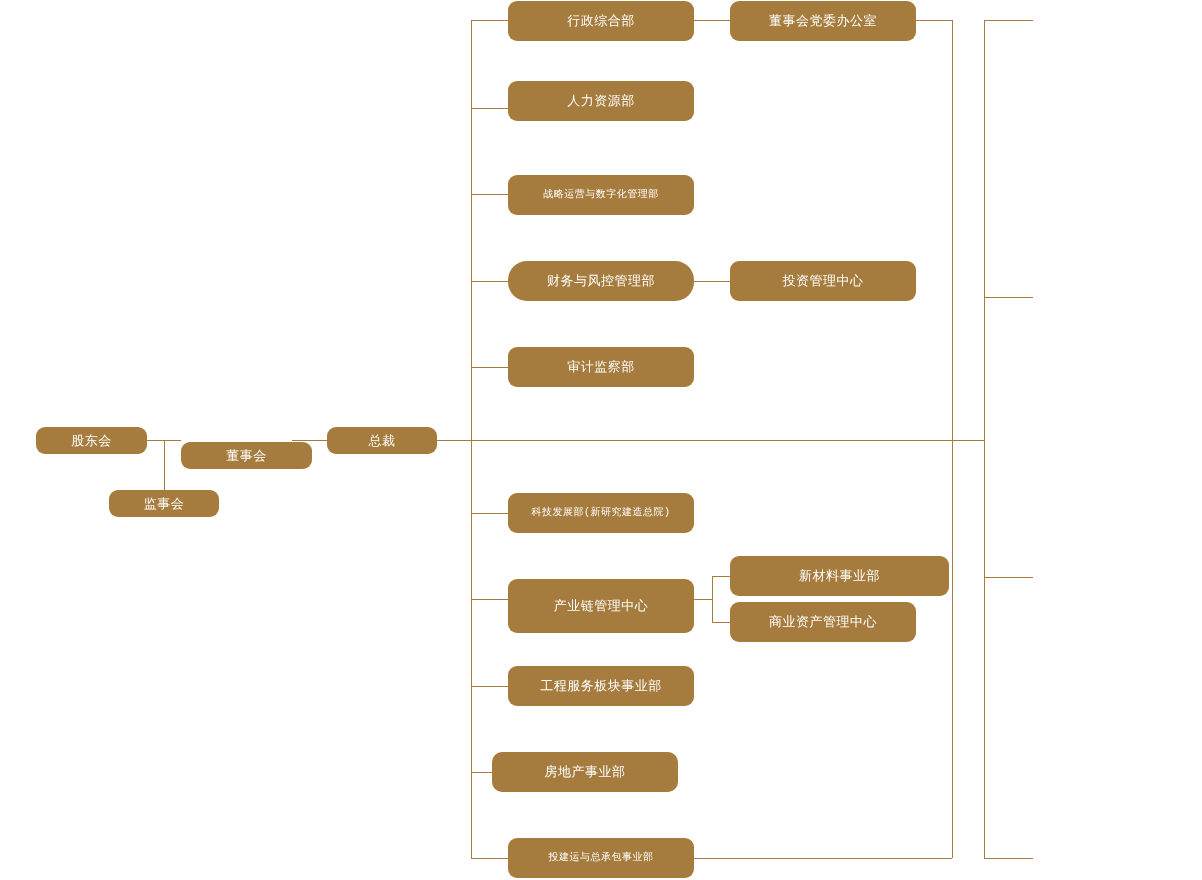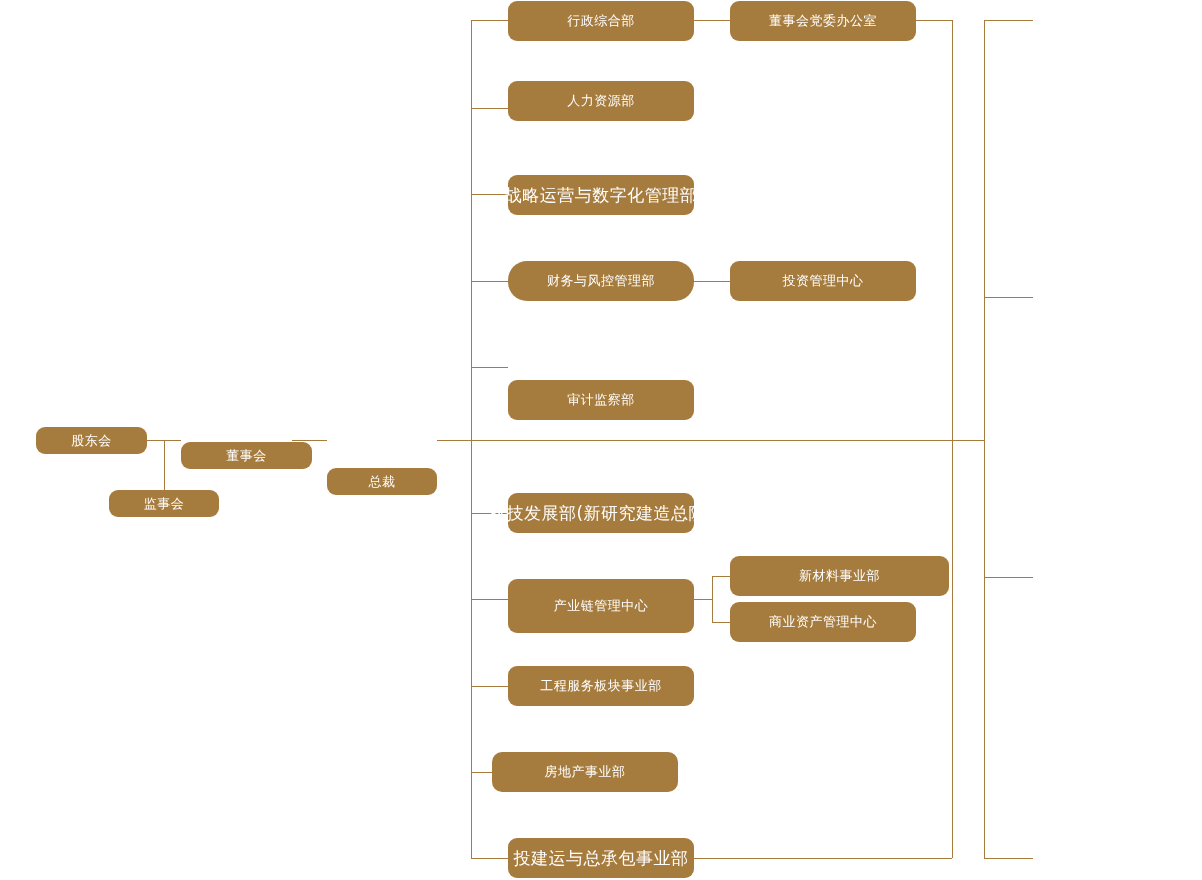--- a/index.html
+++ b/index.html
@@ -29,21 +29,22 @@
     justify-content: center;
     text-align: right;
     font-size: 13px;
     line-height: 1.2;
     letter-spacing: 0.5px;
     padding: 0 6px;
     white-space: nowrap;
     user-select: none;
   }
   .node-box.small {
-    font-size: 17px;
+    font-size: 10px;
+    font-family: Liberation Mono, monospace;
   }
   .connector {
     position: absolute;
     background: #a67c3e;
   }
   .connector.h {
     height: 1px;
   }
   .connector.v {
     width: 1px;
@@ -55,21 +56,21 @@
 <div id="chart-canvas">
 
   <div class="node-box" style="left:36px; top:427px; width:111px; height:27px;">股东会</div>
 
   <div class="connector h" style="left:147px; top:440px; width:34px;"></div>
 
   <div class="node-box" style="left:181px; top:442px; width:131px; height:27px;">董事会</div>
 
   <div class="connector h" style="left:292px; top:440px; width:35px;"></div>
 
-  <div class="node-box" style="left:327px; top:427px; width:110px; height:27px;margin-top:41px;">总裁</div>
+  <div class="node-box" style="left:327px; top:427px; width:110px; height:27px;">总裁</div>
 
   <div class="connector v" style="left:164px; top:441px; height:49px;"></div>
 
   <div class="node-box" style="left:109px; top:490px; width:110px; height:27px;">监事会</div>
 
   <div class="connector h" style="left:437px; top:440px; width:547px;"></div>
 
   <div class="connector v" style="left:471px; top:20px; height:838px;"></div>
 
   <div class="connector h" style="left:471px; top:20px; width:37px;"></div>
@@ -78,21 +79,21 @@
   <div class="connector h" style="left:471px; top:108px; width:37px;"></div>
   <div class="node-box" style="left:508px; top:81px; width:186px; height:40px;">人力资源部</div>
 
   <div class="connector h" style="left:471px; top:194px; width:37px;"></div>
   <div class="node-box small" style="left:508px; top:175px; width:186px; height:40px;">战略运营与数字化管理部</div>
 
   <div class="connector h" style="left:471px; top:281px; width:37px;"></div>
   <div class="node-box" style="left:508px; top:261px; width:186px; height:40px;border-radius:19px;">财务与风控管理部</div>
 
   <div class="connector h" style="left:471px; top:367px; width:37px;"></div>
-  <div class="node-box" style="left:508px; top:347px; width:186px; height:40px;margin-top:33px;">审计监察部</div>
+  <div class="node-box" style="left:508px; top:347px; width:186px; height:40px;">审计监察部</div>
 
   <div class="connector h" style="left:471px; top:513px; width:37px;"></div>
   <div class="node-box small" style="left:508px; top:493px; width:186px; height:40px;">科技发展部(新研究建造总院)</div>
 
   <div class="connector h" style="left:471px; top:599px; width:37px;"></div>
   <div class="node-box" style="left:508px; top:579px; width:186px; height:54px;">产业链管理中心</div>
 
   <div class="connector h" style="left:471px; top:686px; width:37px;"></div>
   <div class="node-box" style="left:508px; top:666px; width:186px; height:40px;">工程服务板块事业部</div>
 

